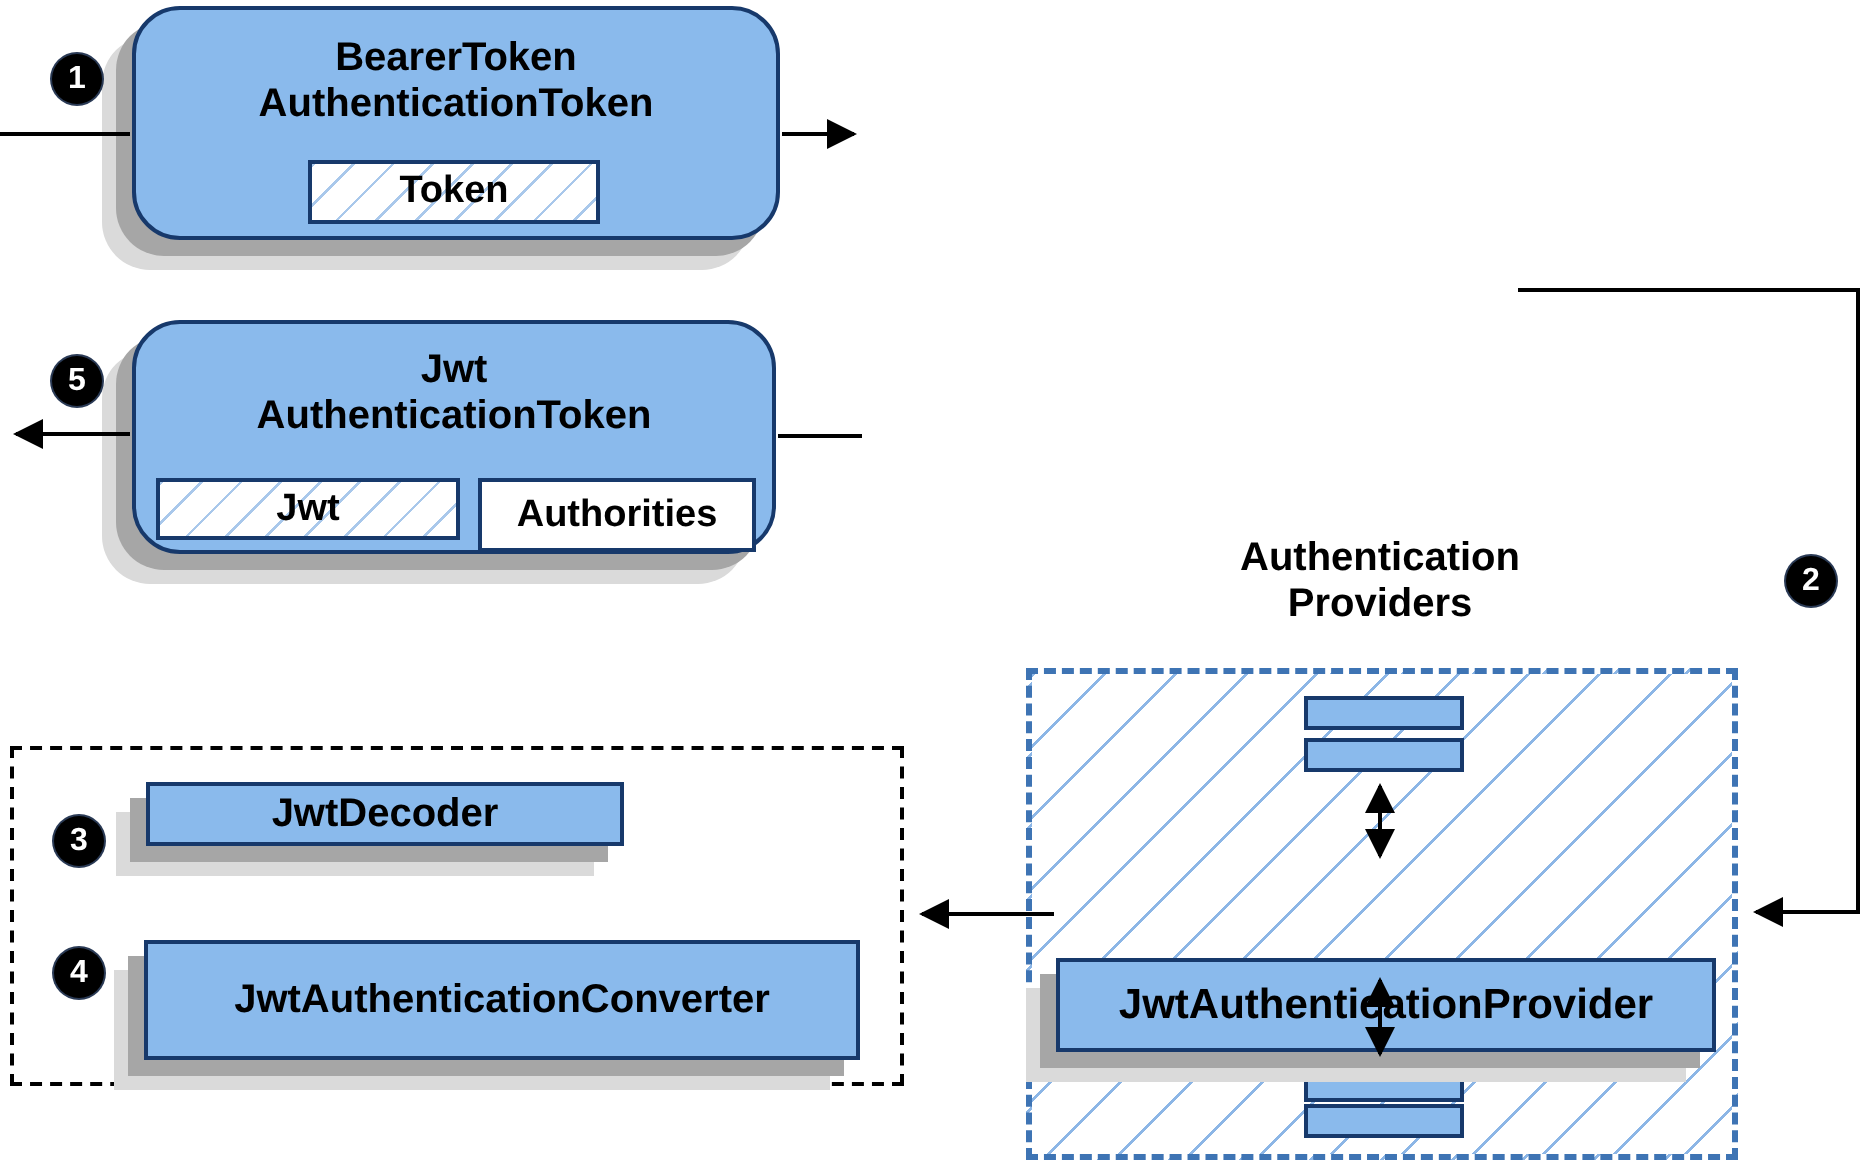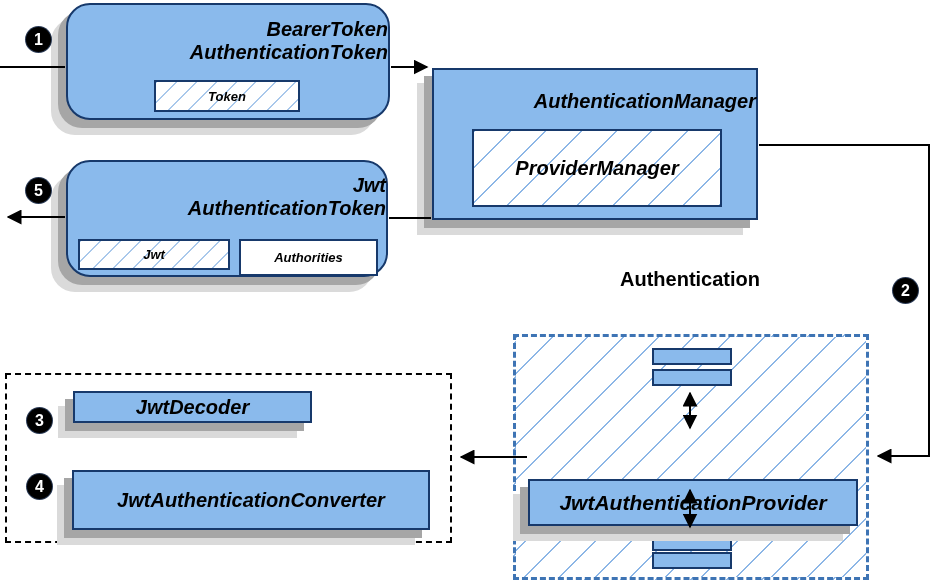--- a/index.html
+++ b/index.html
@@ -5,30 +5,30 @@
   html,body { margin:0; padding:0; background:#ffffff; }
   .canvas {
     position:relative; width:932px; height:584px; overflow:hidden;
     font-family:"Liberation Sans", sans-serif; color:#000; background:#fff;
   }
   
   .node {
     position:absolute; box-sizing:border-box;
     background:#8ABAEC; border:2px solid #17396B;
     box-shadow:-8px 8px 0 #A6A6A6, -15px 15px 0 #DADADA;
-    font-weight:bold; text-align:right;font-style:italic;
+    font-weight:bold; text-align:center;
   }
   .rounded { border-radius:24px; }
   .node .title { font-size:20px; line-height:23px; font-weight:bold; }
   .l { display:block; }
   
   .chip {
     position:absolute; box-sizing:border-box; background:#fff;
     border:2px solid #17396B; display:flex; align-items:center; justify-content:center;
-    font-weight:bold; font-size:13px;
+    font-weight:bold; font-size:19px;
   }
   .hatch-sm {
     background-image:repeating-linear-gradient(135deg,
       #A9C8EB 0px, #A9C8EB 1.3px, transparent 1.3px, transparent 14px);
     background-color:#fff;
   }
   .hatch-lg {
     background-image:repeating-linear-gradient(135deg,
       #8CB6E6 0px, #8CB6E6 1.4px, transparent 1.4px, transparent 25px);
     background-color:#fff;
@@ -63,47 +63,40 @@
 </style>
 </head>
 <body>
 
 <div class="canvas">
 
   <div class="group-blue-dashed hatch-lg" style="left:513px; top:334px; width:356px; height:246px;"></div>
 
   <div class="group-label" style="left:565px; top:268px; width:250px;">
     <span class="l">Authentication</span>
+    <span class="l">Providers</span>
   </div>
 
   <div class="mini-rect" style="left:652px; top:348px;"></div>
   <div class="mini-rect" style="left:652px; top:369px;"></div>
   <div class="mini-rect" style="left:652px; top:534px;"></div>
   <div class="mini-rect" style="left:652px; top:552px;"></div>
 
   <div class="group-black-dashed" style="left:5px; top:373px; width:447px; height:170px;"></div>
 
   <div class="node rounded" style="left:66px; top:3px; width:324px; height:117px;">
     <div class="title" style="margin-top:13px;">
       <span class="l">BearerToken</span>
       <span class="l">AuthenticationToken</span>
     </div>
     <div class="chip hatch-sm" style="left:86px; top:75px; width:146px; height:32px;">
       <span>Token</span>
     </div>
   </div>
 
-  <div class="node" style="left:432px; top:68px; width:326px; height:152px;">
-    <div class="title" style="margin-top:20px;">
-      <span class="l">AuthenticationManager</span>
-    </div>
-    <div class="chip hatch-lg" style="left:38px; top:59px; width:250px; height:78px; font-size:20px;">
-      <span>ProviderManager</span>
-    </div>
-  </div>
 
   <div class="node rounded" style="left:66px; top:160px; width:322px; height:117px;">
     <div class="title" style="margin-top:12px;">
       <span class="l">Jwt</span>
       <span class="l">AuthenticationToken</span>
     </div>
     <div class="chip hatch-sm" style="left:10px; top:77px; width:152px; height:31px;">
       <span>Jwt</span>
     </div>
     <div class="chip" style="left:171px; top:77px; width:139px; height:37px;">

